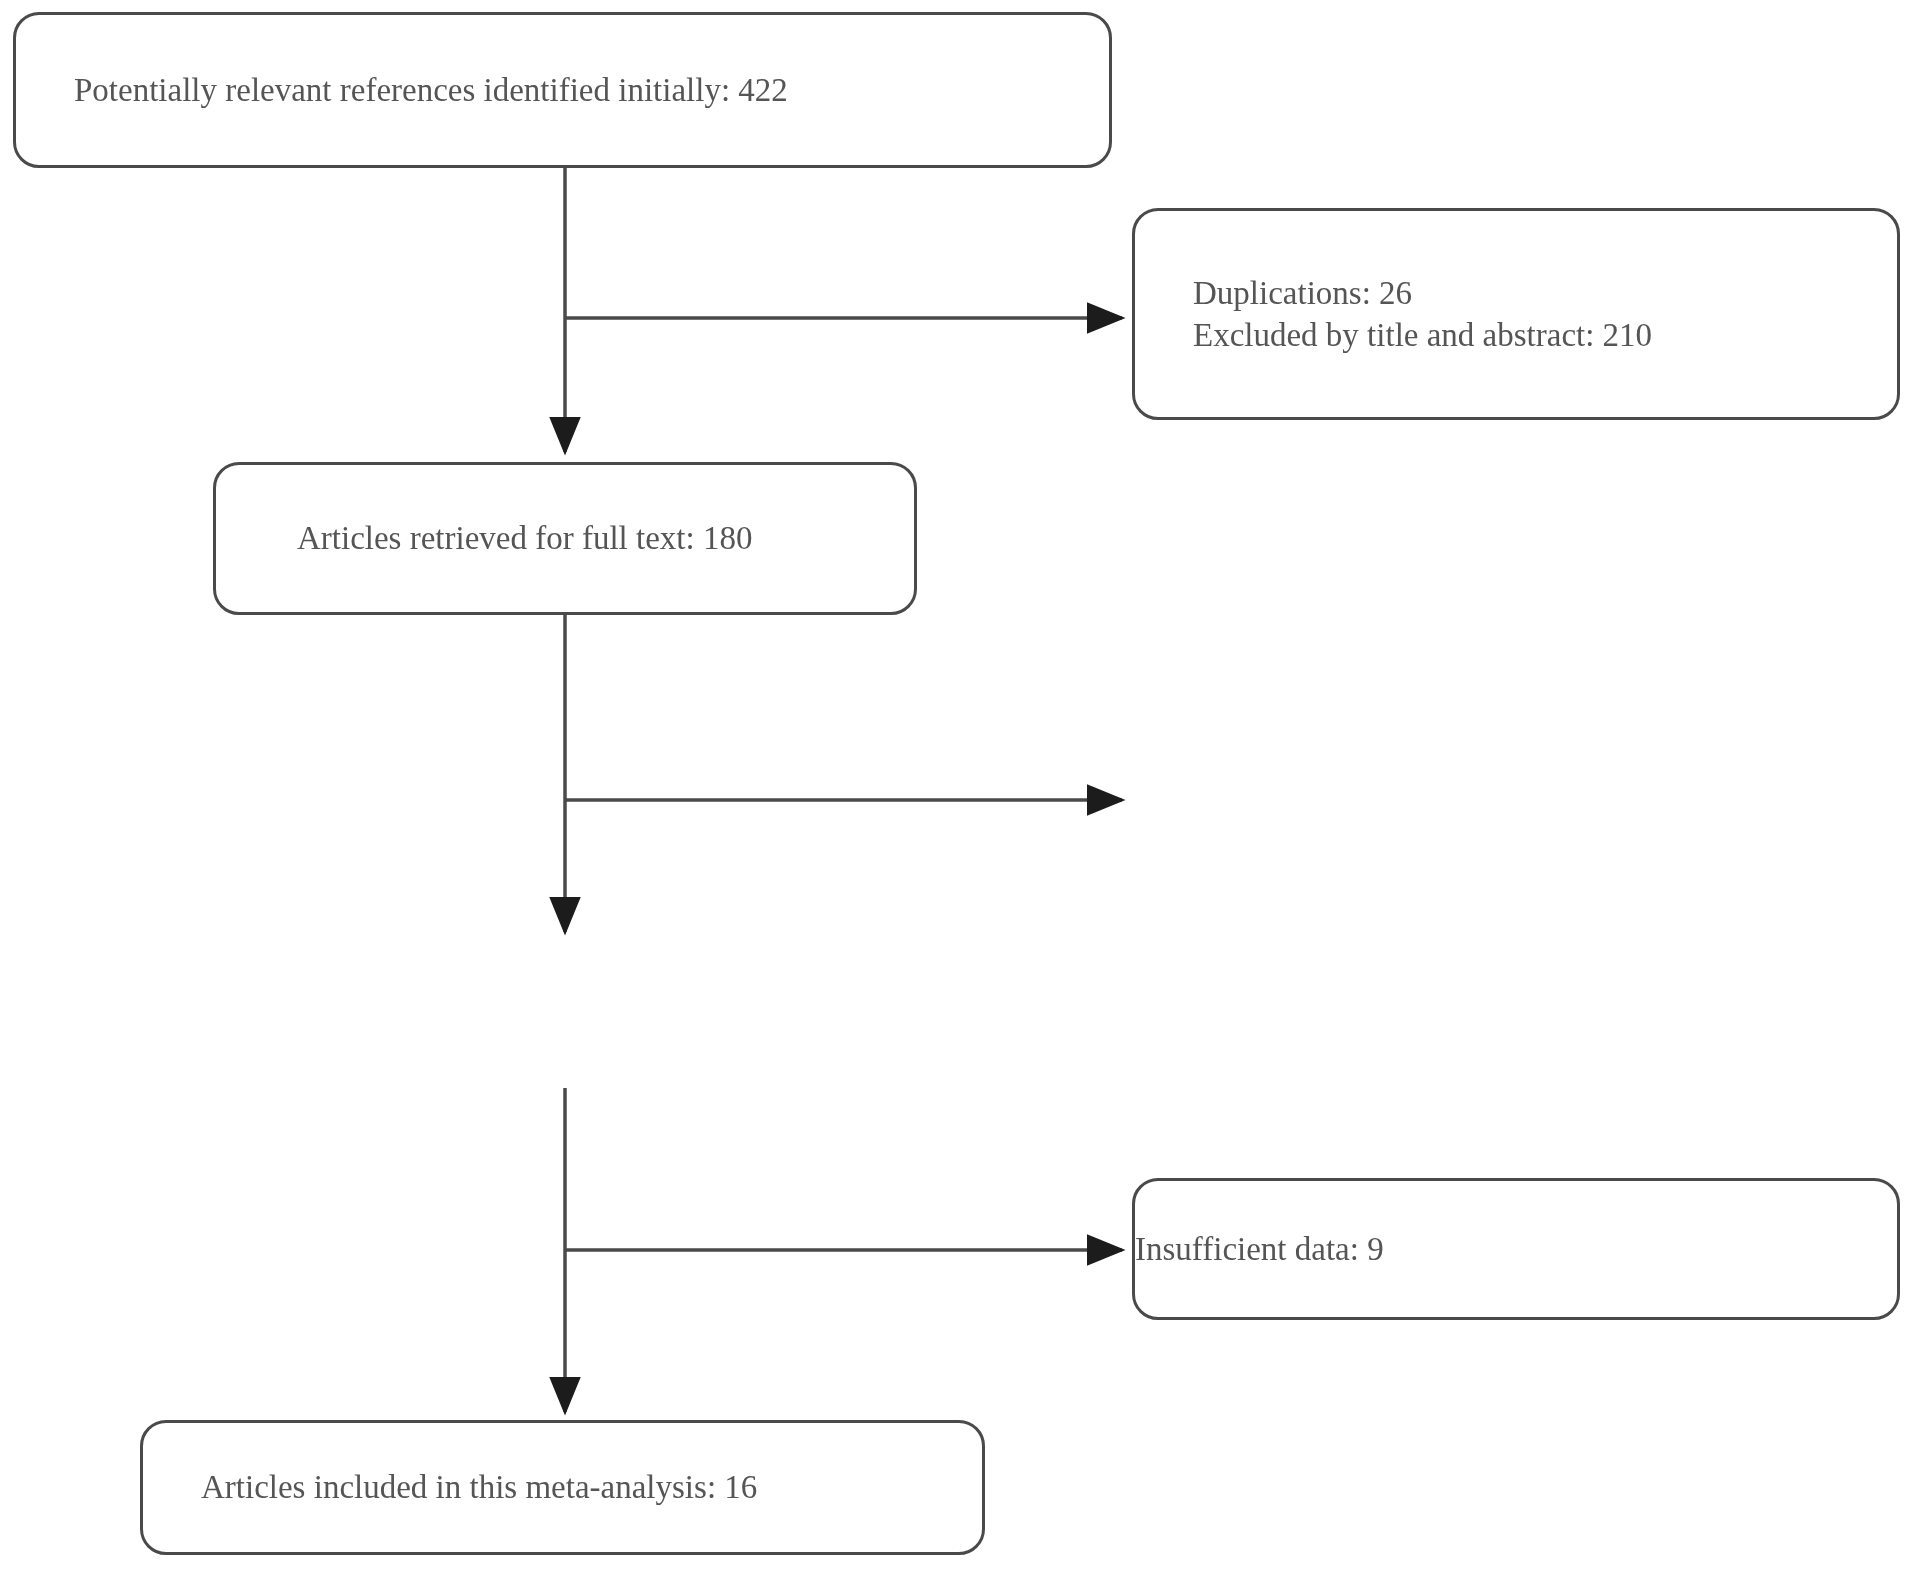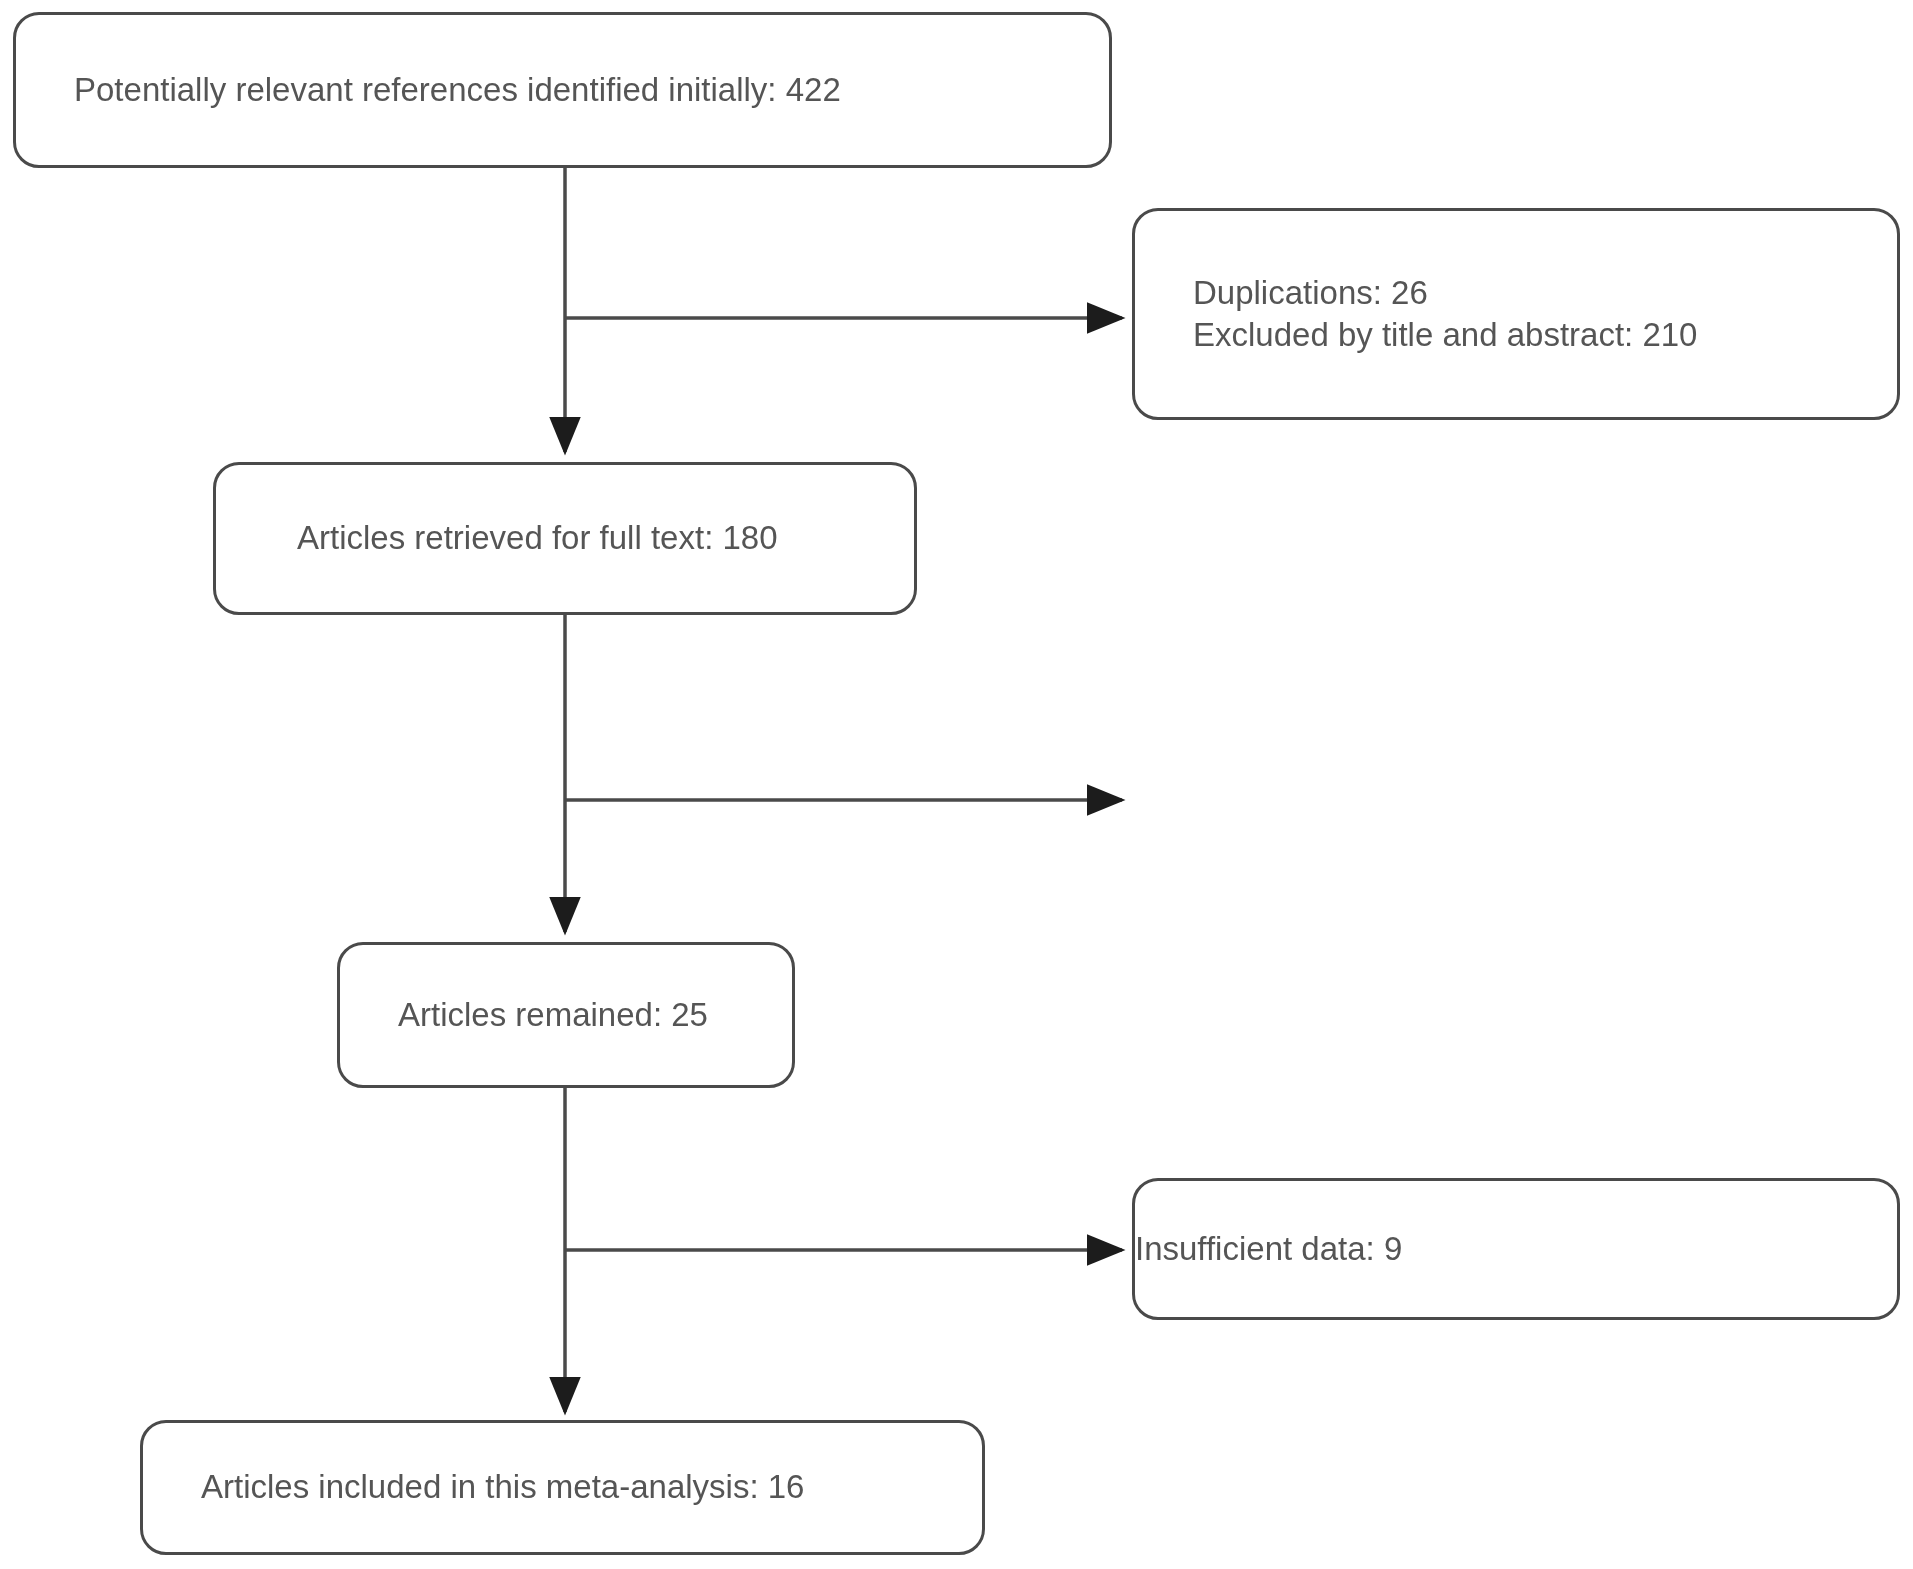--- a/index.html
+++ b/index.html
@@ -33,21 +33,21 @@
     border: 3px solid #4a4a4a;
     border-radius: 26px;
     display: flex;
     align-items: center;
   }
   .node .node-text {
     color: #555555;
     font-size: 33px;
     line-height: 1.28;
     white-space: pre-line;
-    font-family: Liberation Sans, sans-serif;
+    font-family: Liberation Serif, serif;
   }
   .node.align-left .node-text {
     padding-left: 58px;
     text-align: left;
   }
   .node.align-center {
     justify-content: flex-start;
   }
   .node.align-center .node-text {
     text-align: center;
@@ -85,23 +85,20 @@
   <div class="node align-left" style="left:1132px; top:208px; width:768px; height:212px;">
     <span class="node-text">Duplications: 26
 Excluded by title and abstract: 210</span>
   </div>
 
   <div class="node align-left" style="left:213px; top:462px; width:704px; height:153px;padding-left:23px;">
     <span class="node-text">Articles retrieved for full text: 180</span>
   </div>
 
 
-  <div class="node align-left" style="left:337px; top:942px; width:458px; height:146px;">
-    <span class="node-text">Articles remained: 25</span>
-  </div>
 
   <div class="node align-center" style="left:1132px; top:1178px; width:768px; height:142px;">
     <span class="node-text">Insufficient data: 9</span>
   </div>
 
   <div class="node align-left" style="left:140px; top:1420px; width:845px; height:135px;">
     <span class="node-text">Articles included in this meta-analysis: 16</span>
   </div>
 
 </div>

